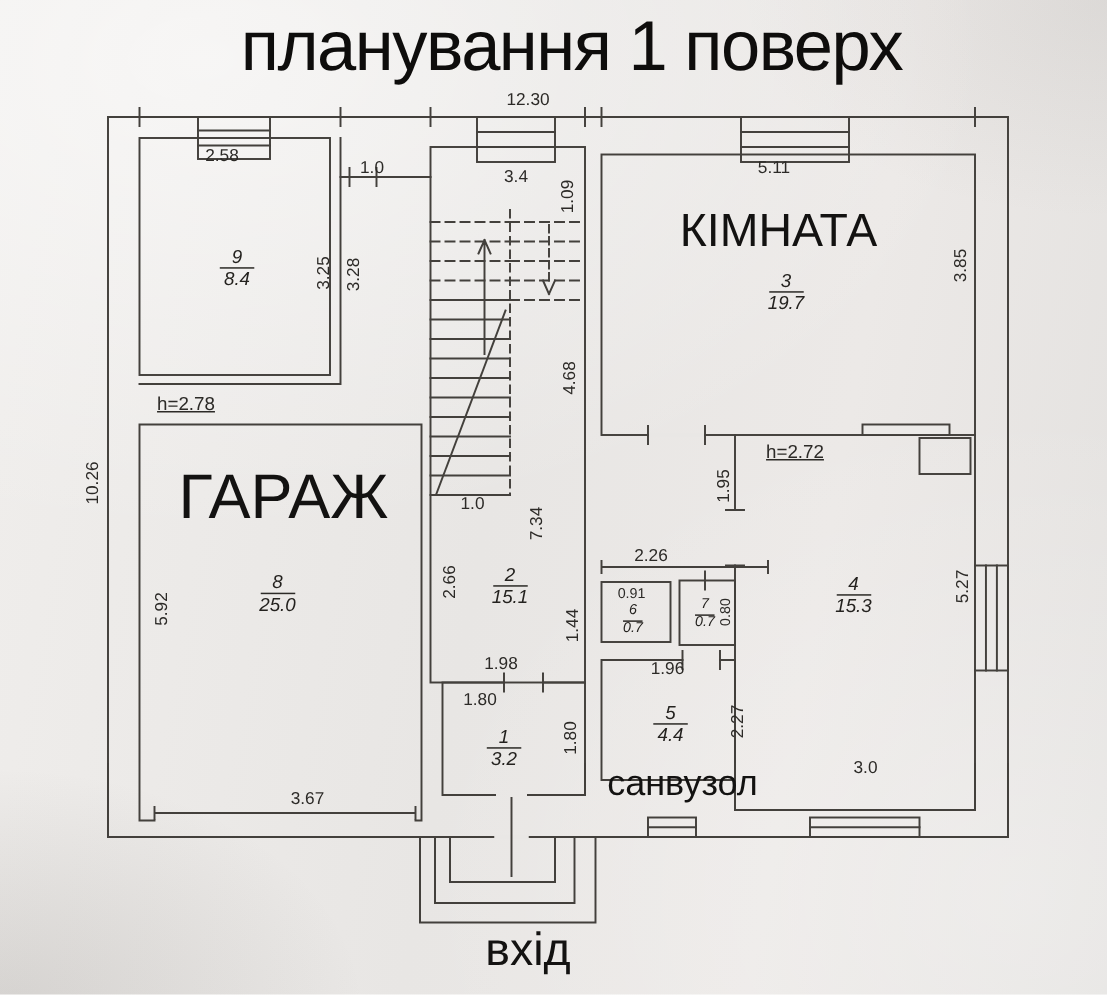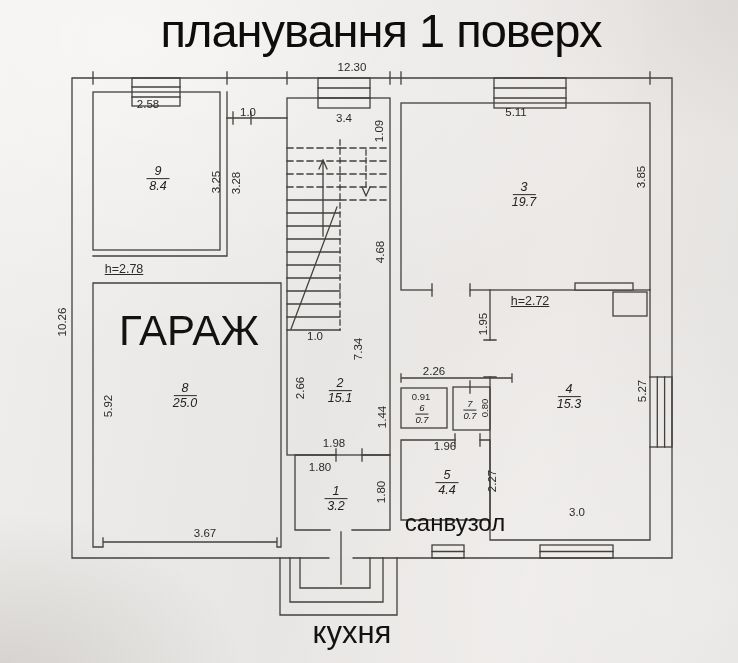--- a/index.html
+++ b/index.html
@@ -127,23 +127,24 @@
       </g>
 
       <g>
         <path d="M93,72 V84 M227,72 V84 M287,72 V84 M390,72 V84 M401,72 V84 M650,72 V84"></path>
       </g>
     </g>
   </svg>
 
   <div class="title">планування 1 поверх</div>
 
+  <div class="room-name" style="left:519px;top:154px;font-size:31px">КІМНАТА</div>
   <div class="room-name" style="left:189px;top:331px;font-size:42px">ГАРАЖ</div>
   <div class="room-name" style="left:455px;top:523px;font-size:24px">санвузол</div>
-  <div class="room-name" style="left:352px;top:633px;font-size:31px">кухня</div>
+  <div class="room-name" style="left:352px;top:633px;font-size:31px">вхід</div>
 
   <div class="stat" style="left:158px;top:179px">
     <span class="n">9</span>
     <span class="a">8.4</span>
   </div>
   <div class="stat" style="left:524px;top:195px">
     <span class="n">3</span>
     <span class="a">19.7</span>
   </div>
   <div class="stat" style="left:185px;top:396px">

